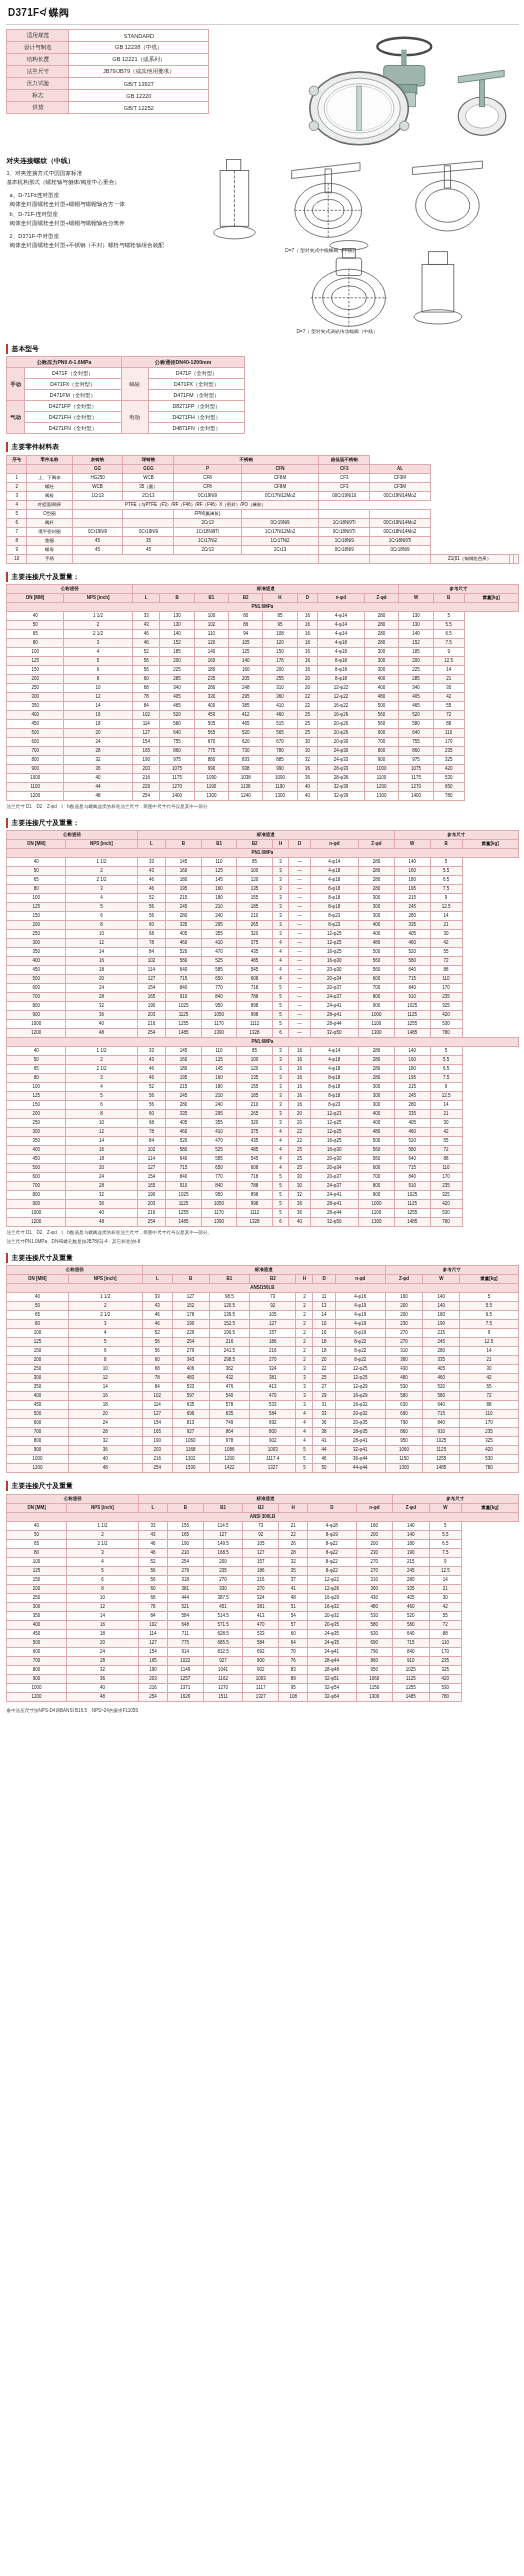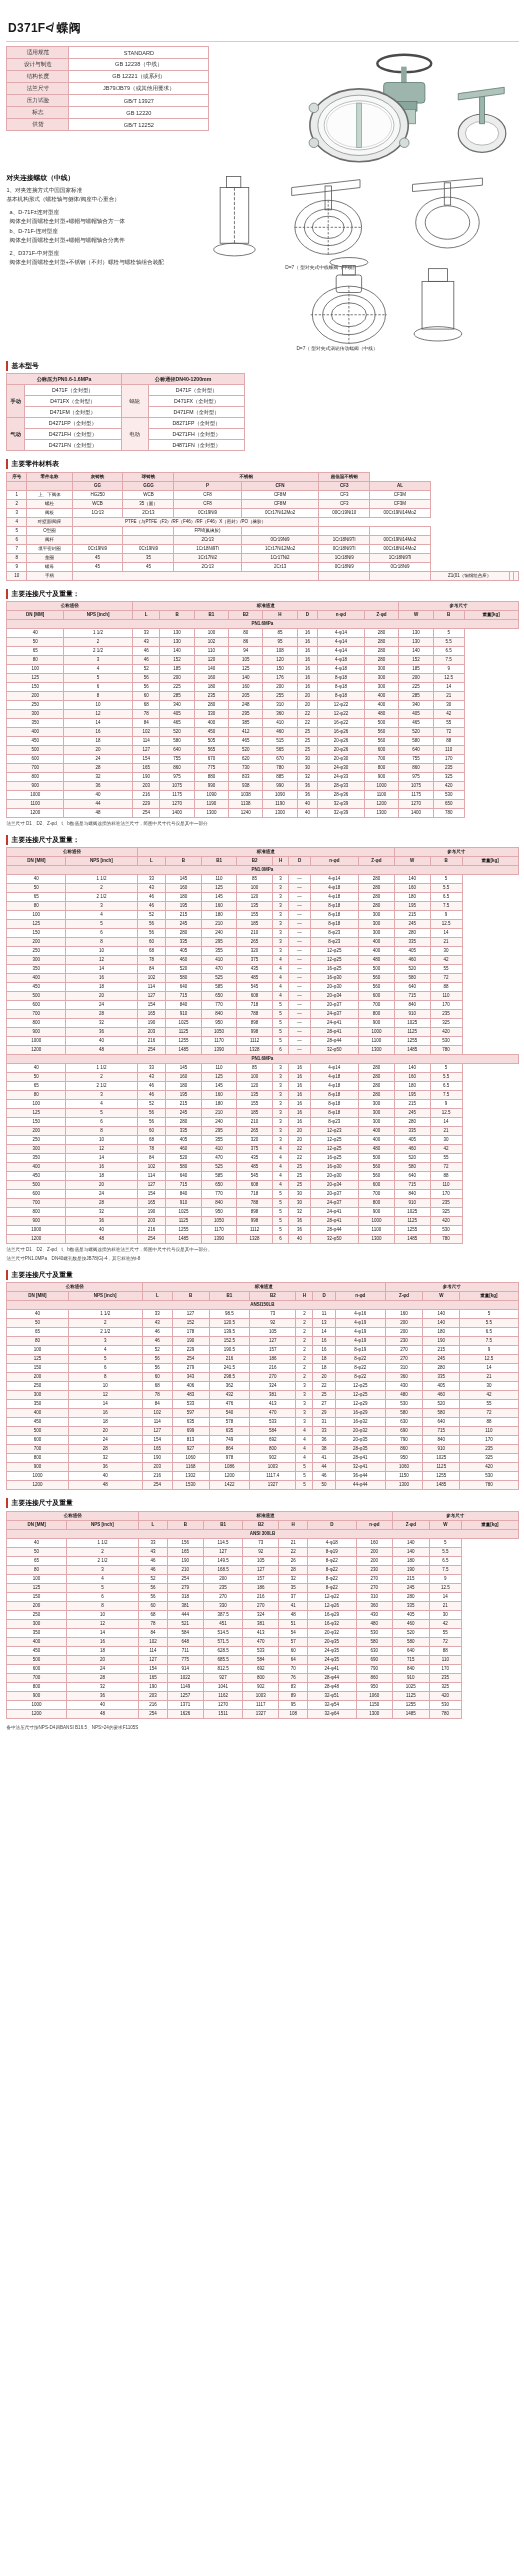--- a/index.html
+++ b/index.html
@@ -9,26 +9,25 @@
     width: 525px;
     background: #ffffff;
     font-family: "Liberation Sans", sans-serif;
     font-size: 5.6px;
     color: #222;
   }
   .page { width: 525px; padding: 4.8px 6.4px 11px 6.4px; }
 
   
   .doc-title {
-    font-size: 12px;
+    font-size: 10px;
     font-weight: bold;
     color: #1a1a1a;
     padding: 1.6px 0 3.2px 1.6px;
     letter-spacing: 0.3px;
-    margin-top: 14px;
   }
   .title-rule { height: 0.8px; background: #cfcfcf; margin-bottom: 4.8px; }
 
   
   .top-row { display: flex; gap: 6.4px; align-items: flex-start; }
   .spec-table { width: 203px; border-collapse: collapse; }
   .spec-table td {
     border: 0.8px solid #e0a9ae;
     height: 12px;
     font-size: 5.6px;

